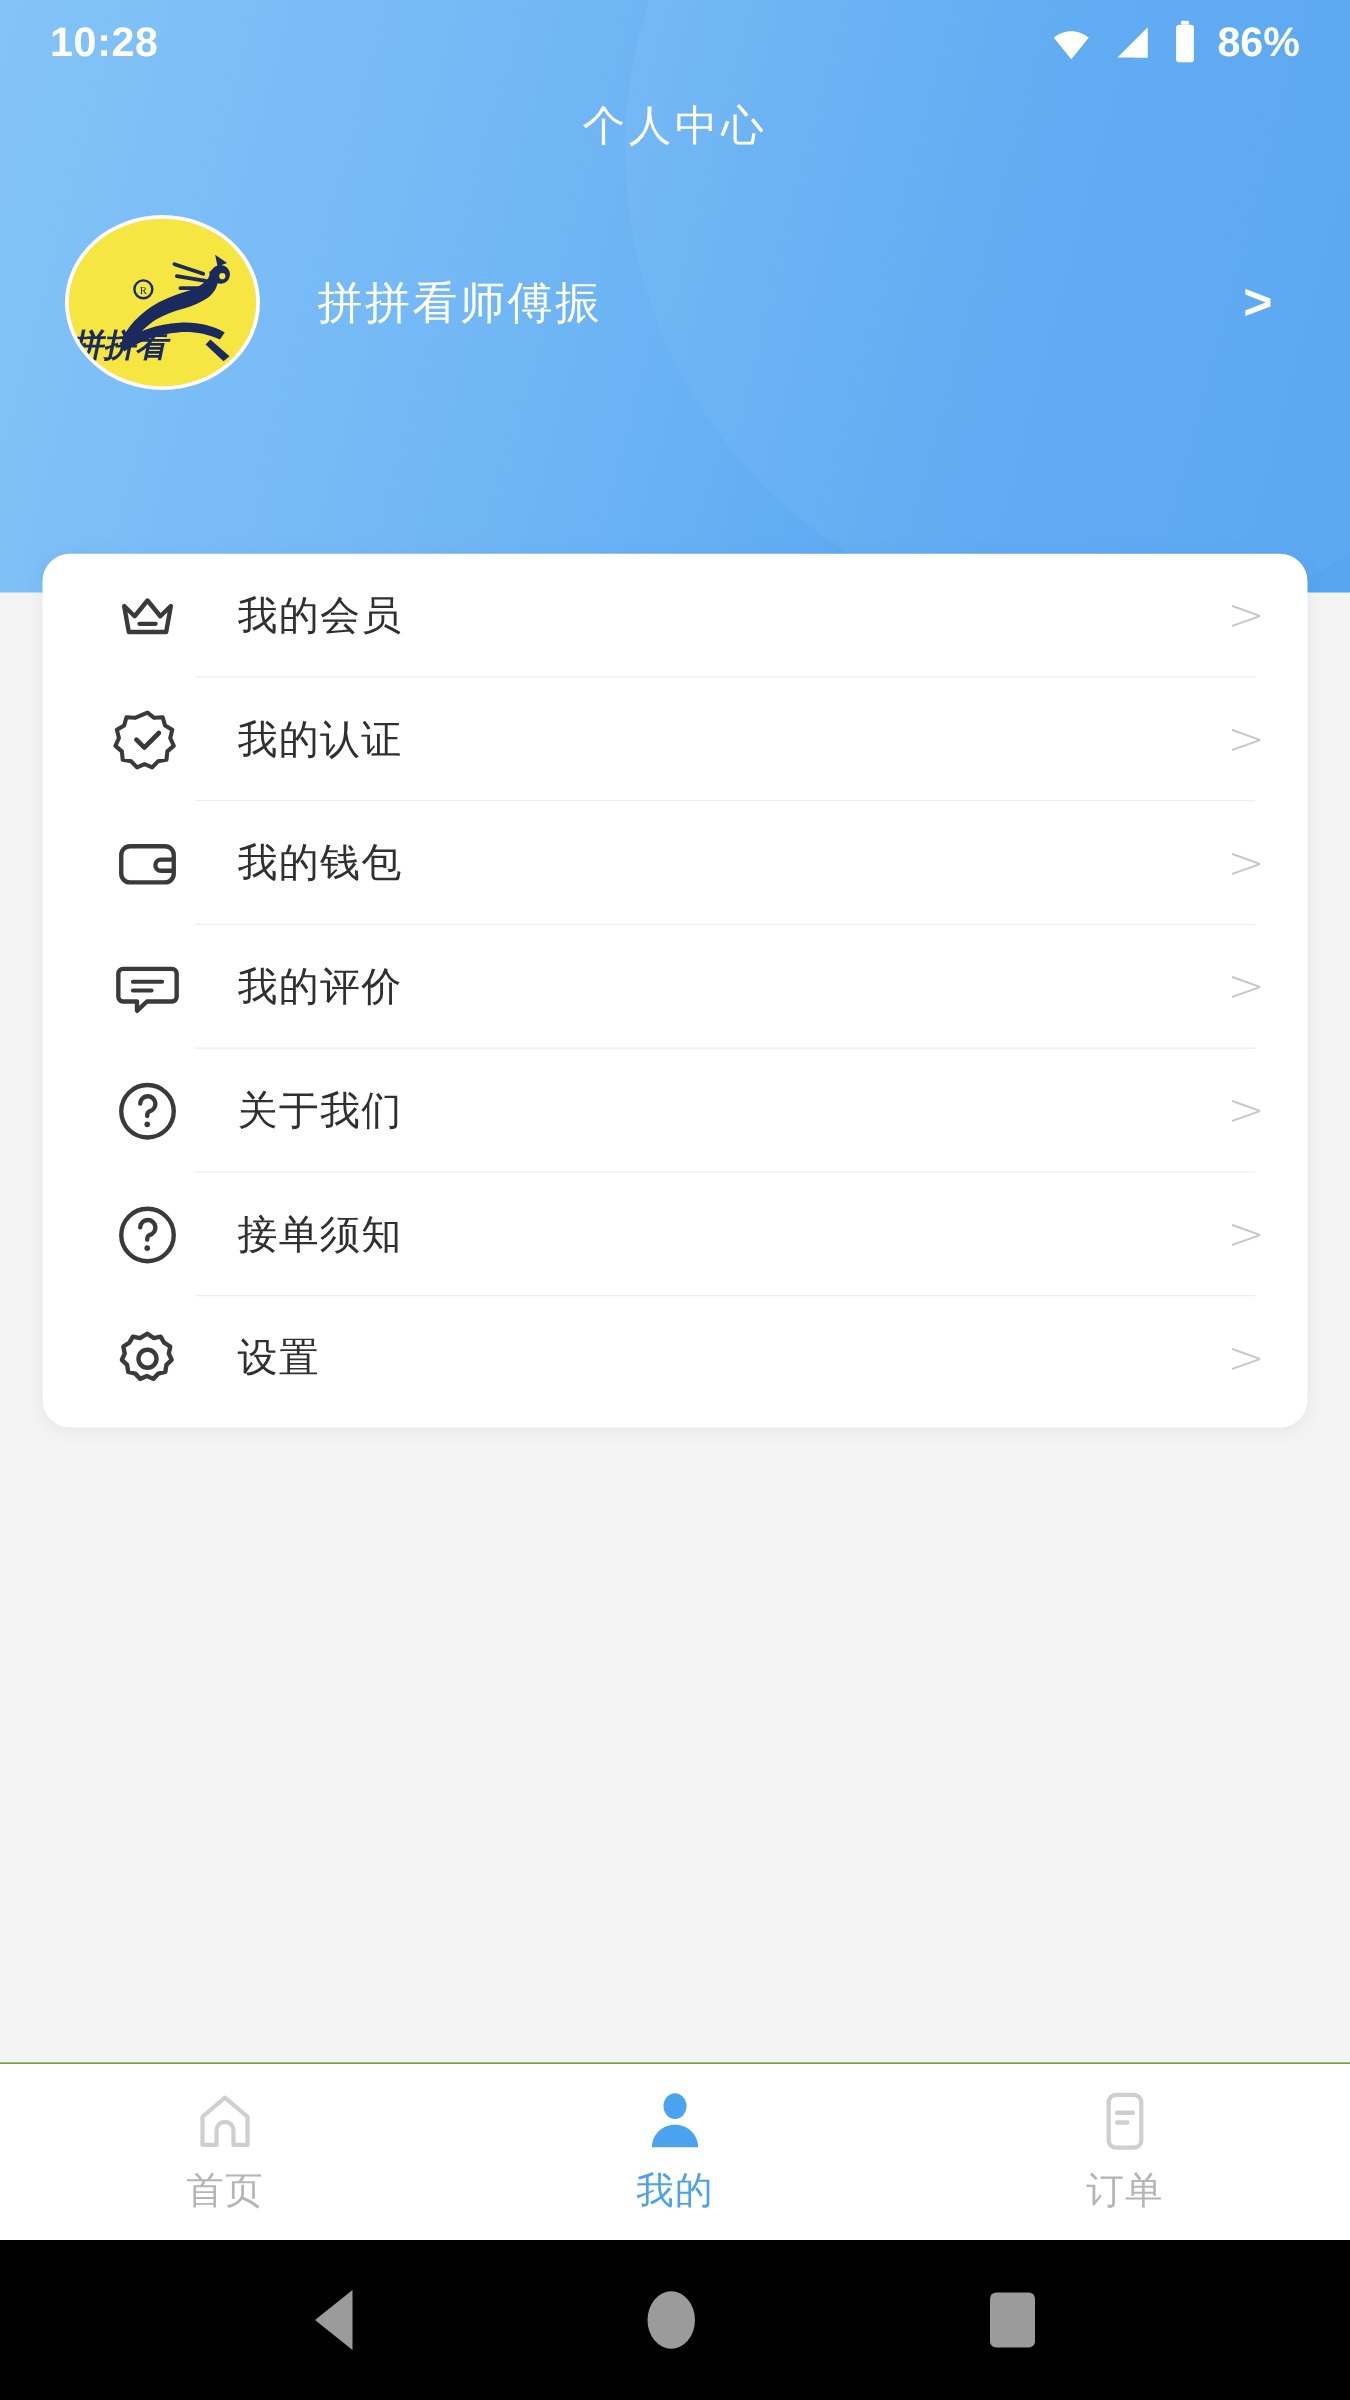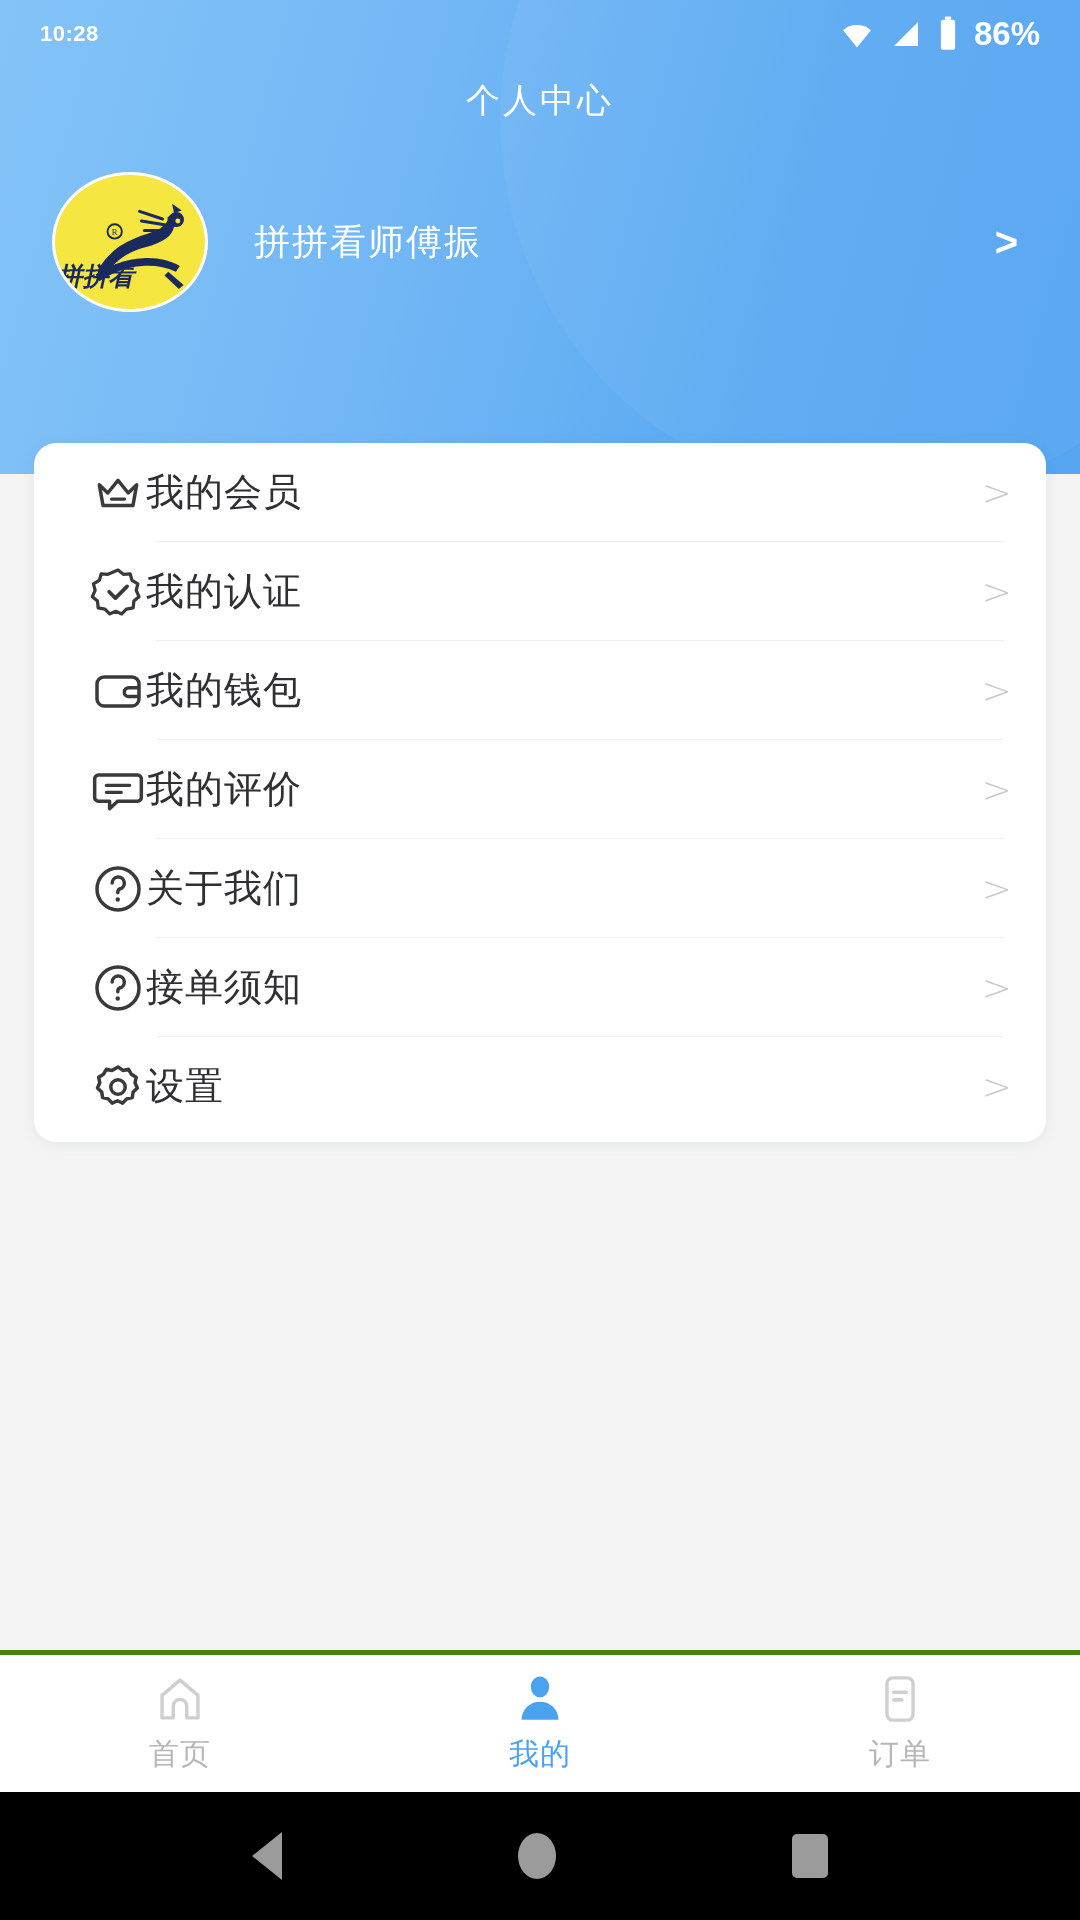--- a/index.html
+++ b/index.html
@@ -20,21 +20,21 @@
   .header::after{
     content:""; position:absolute; right:-180px; top:-260px;
     width:760px; height:760px; border-radius:50%;
     background:rgba(255,255,255,0.045);
   }
   .statusbar {
     position:absolute; left:0; top:0; width:1080px; height:68px;
     display:flex; align-items:center; justify-content:space-between;
     padding:0 40px; color:#ffffff;
   }
-  .sb-time { font-size:22px; font-weight:bold; letter-spacing:0.5px; }
+  .sb-time { font-size:33px; font-weight:bold; letter-spacing:0.5px; }
   .sb-right { display:flex; align-items:center; gap:12px; }
   .sb-batt-text { font-size:33px; font-weight:bold; margin-left:2px; }
 
   .page-title {
     position:absolute; left:0; top:78px; width:1080px;
     text-align:center; color:#ffffff;
     font-size:34px; letter-spacing:3px;
   }
 
   .profile {
@@ -63,36 +63,36 @@
     background:#ffffff; border-radius:22px;
     box-shadow:0 2px 14px rgba(80,110,140,0.10);
     padding:0 0 6px 0;
   }
   .row {
     position:relative; height:99px;
     display:flex; align-items:center; padding:0 34px 0 56px;
   }
   .row .ico { width:56px; height:56px; flex:0 0 auto; display:block; }
   .row .label {
-    font-size:38px; color:#2f3033; letter-spacing:1px;
+    margin-left:44px; font-size:32px; color:#2f3033; letter-spacing:1px;
     flex:1 1 auto;
   }
   .row .chev {
     color:#c8c8c8; font-size:36px; font-weight:300; line-height:1;
     font-family:"DejaVu Sans",sans-serif;
   }
   .row:not(:last-child)::after {
     content:""; position:absolute; left:122px; right:42px; bottom:0;
     height:1px; background:#eeeeee;
   }
 
   
   .tabbar {
     position:absolute; left:0; bottom:128px; width:1080px; height:142px;
-    background:#ffffff; border-top:5px solid #4d7c0f;
+    background:#ffffff; border-top:1px solid #4d7c0f;
     display:flex; align-items:center;
   }
   .tab {
     flex:1 1 0; height:100%;
     display:flex; flex-direction:column; align-items:center; justify-content:center;
     gap:8px;
   }
   .tab .tico { width:54px; height:54px; display:block; }
   .tab .tlabel { font-size:30px; color:#b6b6b6; letter-spacing:1px; }
   .tab.active .tlabel { color:#4ba3f0; }

